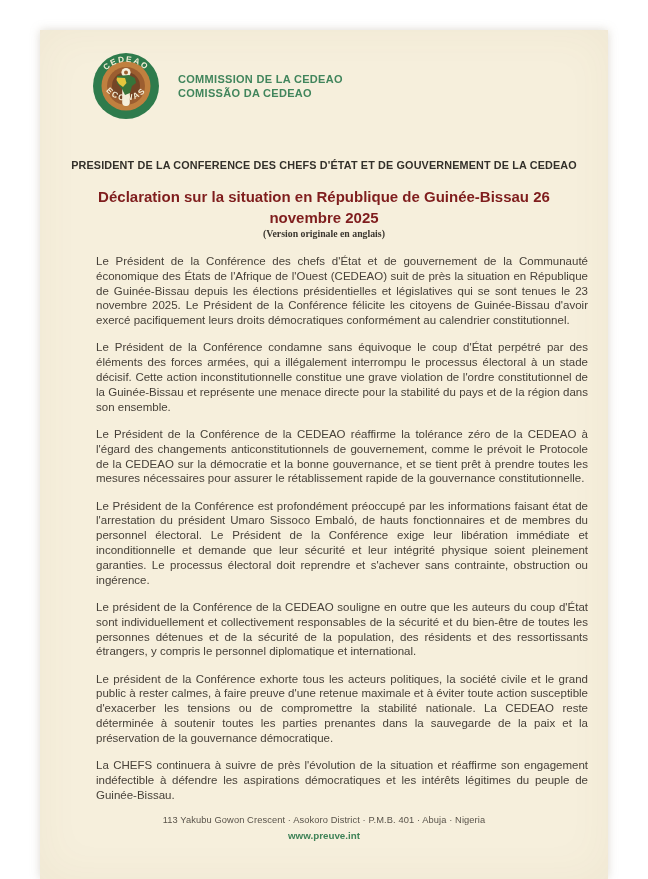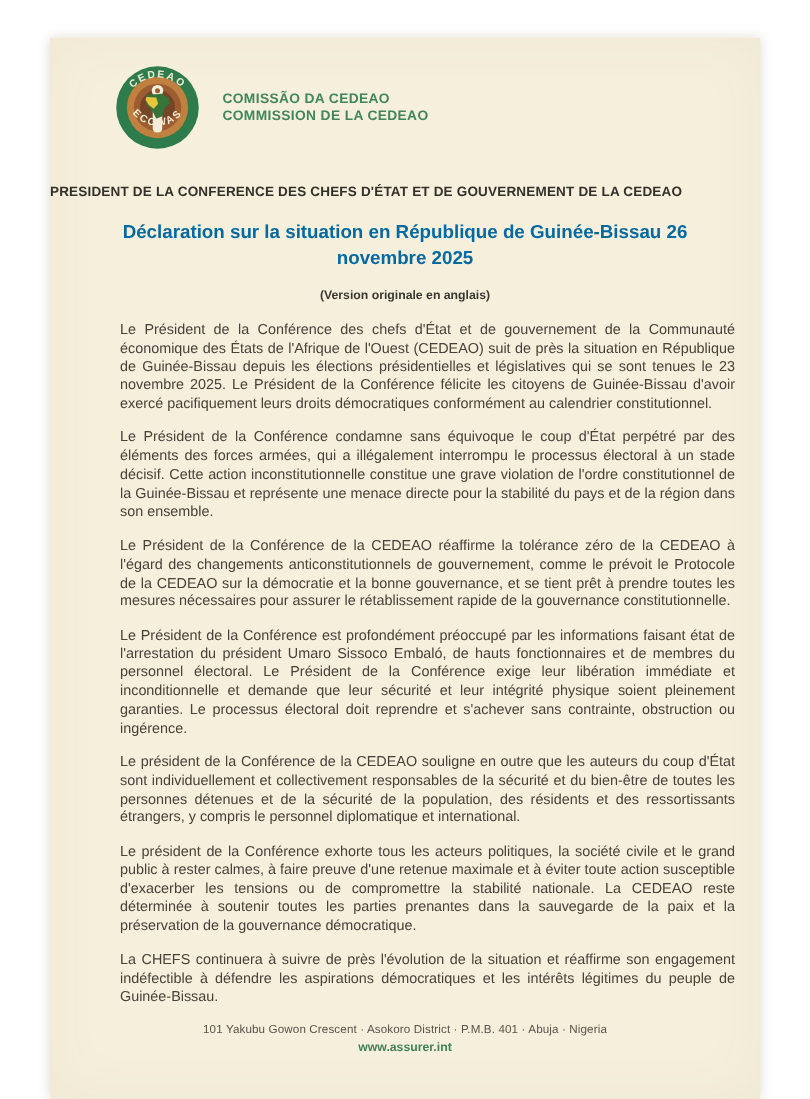--- a/index.html
+++ b/index.html
@@ -27,42 +27,42 @@
   .logo-wrap{width:68px;height:68px;flex:0 0 auto;}
   .org-block{
     margin-left:18px;
     color:#41855c;
     font-weight:bold;
     font-size:11px;
     line-height:14px;
     letter-spacing:0.3px;
   }
   .issuer-heading{
-    margin-top:28px;
-    text-align:left;
+    margin-top:39px;
+    text-align:center;
     font-weight:bold;
     font-size:10.8px;
     letter-spacing:0.15px;
     color:#33302a;
   }
   .doc-title{
     margin:15px auto 0;
     width:492px;
     text-align:center;
     font-weight:bold;
     font-size:15px;
     line-height:21px;
-    color:#0369a1;
+    color:#7f1d1d;
   }
   .version-note{
-    margin-top:14px;
     text-align:center;
     font-weight:bold;
     font-size:9.8px;
     color:#3a362f;
+    font-family:Liberation Serif, serif;
   }
   .doc-body{
     margin:15px 20px 0 56px;
     color:#474139;
     font-size:11.5px;
     line-height:14.8px;
   }
   .doc-body p{
     margin:0 0 12.5px 0;
     text-align:justify;
@@ -108,37 +108,37 @@
         <circle cx="34" cy="20.5" r="4.6" fill="#f5eeda"></circle>
         <circle cx="34" cy="20.5" r="2" fill="#9c5e30"></circle>
         <rect x="30.2" y="34" width="7.6" height="20" rx="3.4" fill="#f5eeda"></rect>
         <path d="M 25,24 L 37,23 L 43,26 L 44,31 L 40,34 L 38,41 L 33,43 L 30,37 L 25,31 Z" fill="#37743a"></path>
         <path d="M 25,25.5 L 33,26 L 34.5,31 L 31,35 L 27,32 L 24.5,28 Z" fill="#e5c63d"></path>
         <text class="logo-ring-text"><textPath href="#arcTop" startOffset="50%" text-anchor="middle">CEDEAO</textPath></text>
         <text class="logo-ring-text"><textPath href="#arcBottom" startOffset="50%" text-anchor="middle">ECOWAS</textPath></text>
       </svg>
     </div>
     <div class="org-block">
+      <div>COMMISSION DE LA CEDEAO</div>
       <div>COMISSÃO DA CEDEAO</div>
-      <div>COMMISSION DE LA CEDEAO</div>
     </div>
   </div>
 
   <div class="issuer-heading">PRESIDENT DE LA CONFERENCE DES CHEFS D'ÉTAT ET DE GOUVERNEMENT DE LA CEDEAO</div>
 
   <div class="doc-title">Déclaration sur la situation en République de Guinée-Bissau 26 novembre 2025</div>
 
   <div class="version-note">(Version originale en anglais)</div>
 
   <div class="doc-body">
     <p>Le Président de la Conférence des chefs d'État et de gouvernement de la Communauté économique des États de l'Afrique de l'Ouest (CEDEAO) suit de près la situation en République de Guinée-Bissau depuis les élections présidentielles et législatives qui se sont tenues le 23 novembre 2025. Le Président de la Conférence félicite les citoyens de Guinée-Bissau d'avoir exercé pacifiquement leurs droits démocratiques conformément au calendrier constitutionnel.</p>
     <p>Le Président de la Conférence condamne sans équivoque le coup d'État perpétré par des éléments des forces armées, qui a illégalement interrompu le processus électoral à un stade décisif. Cette action inconstitutionnelle constitue une grave violation de l'ordre constitutionnel de la Guinée-Bissau et représente une menace directe pour la stabilité du pays et de la région dans son ensemble.</p>
     <p>Le Président de la Conférence de la CEDEAO réaffirme la tolérance zéro de la CEDEAO à l'égard des changements anticonstitutionnels de gouvernement, comme le prévoit le Protocole de la CEDEAO sur la démocratie et la bonne gouvernance, et se tient prêt à prendre toutes les mesures nécessaires pour assurer le rétablissement rapide de la gouvernance constitutionnelle.</p>
     <p>Le Président de la Conférence est profondément préoccupé par les informations faisant état de l'arrestation du président Umaro Sissoco Embaló, de hauts fonctionnaires et de membres du personnel électoral. Le Président de la Conférence exige leur libération immédiate et inconditionnelle et demande que leur sécurité et leur intégrité physique soient pleinement garanties. Le processus électoral doit reprendre et s'achever sans contrainte, obstruction ou ingérence.</p>
     <p>Le président de la Conférence de la CEDEAO souligne en outre que les auteurs du coup d'État sont individuellement et collectivement responsables de la sécurité et du bien-être de toutes les personnes détenues et de la sécurité de la population, des résidents et des ressortissants étrangers, y compris le personnel diplomatique et international.</p>
     <p>Le président de la Conférence exhorte tous les acteurs politiques, la société civile et le grand public à rester calmes, à faire preuve d'une retenue maximale et à éviter toute action susceptible d'exacerber les tensions ou de compromettre la stabilité nationale. La CEDEAO reste déterminée à soutenir toutes les parties prenantes dans la sauvegarde de la paix et la préservation de la gouvernance démocratique.</p>
     <p>La CHEFS continuera à suivre de près l'évolution de la situation et réaffirme son engagement indéfectible à défendre les aspirations démocratiques et les intérêts légitimes du peuple de Guinée-Bissau.</p>
   </div>
 
-  <div class="footer-address">101 Yakubu Gowon Crescent · Asokoro District · P.M.B. 401 · Abuja · Nigeria</div>
-  <div class="footer-web">www.assurer.int</div>
+  <div class="footer-address">113 Yakubu Gowon Crescent · Asokoro District · P.M.B. 401 · Abuja · Nigeria</div>
+  <div class="footer-web">www.preuve.int</div>
 
 </div>
 
 </body></html>

